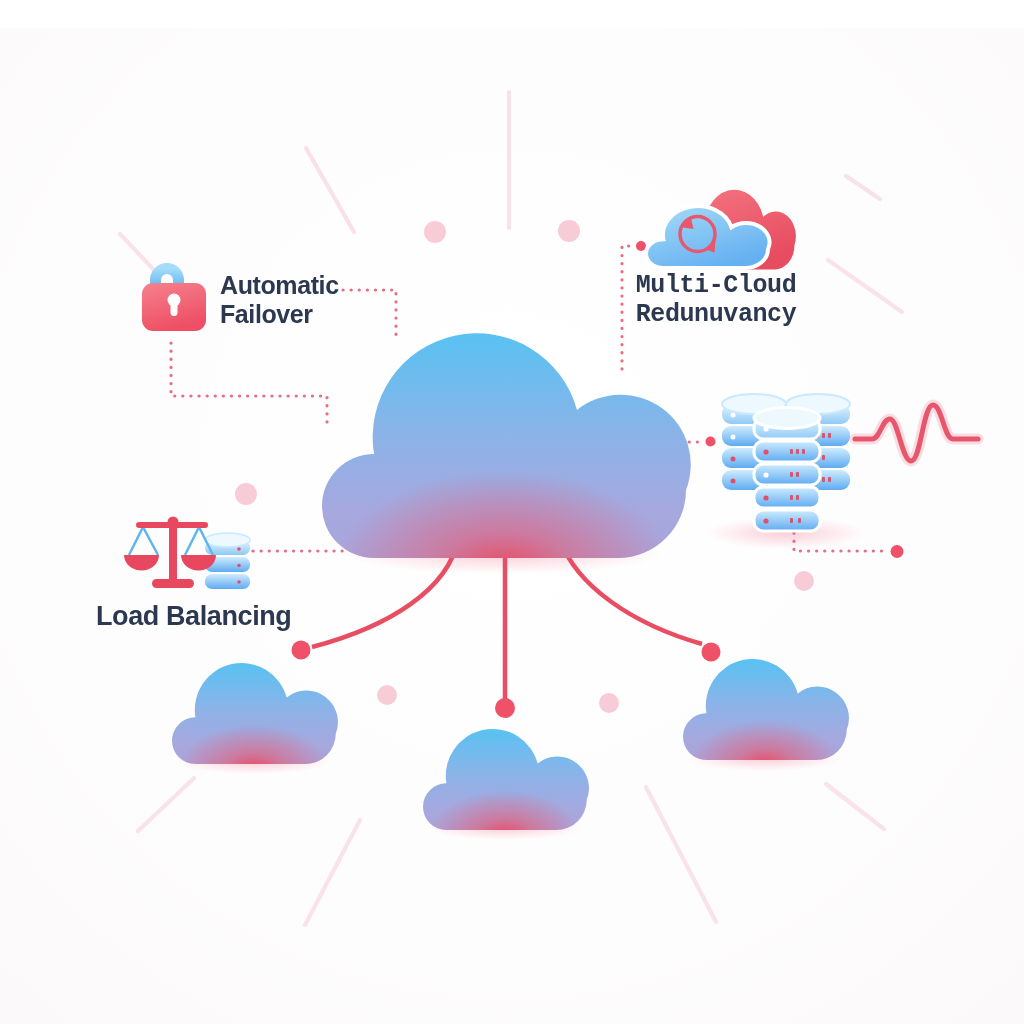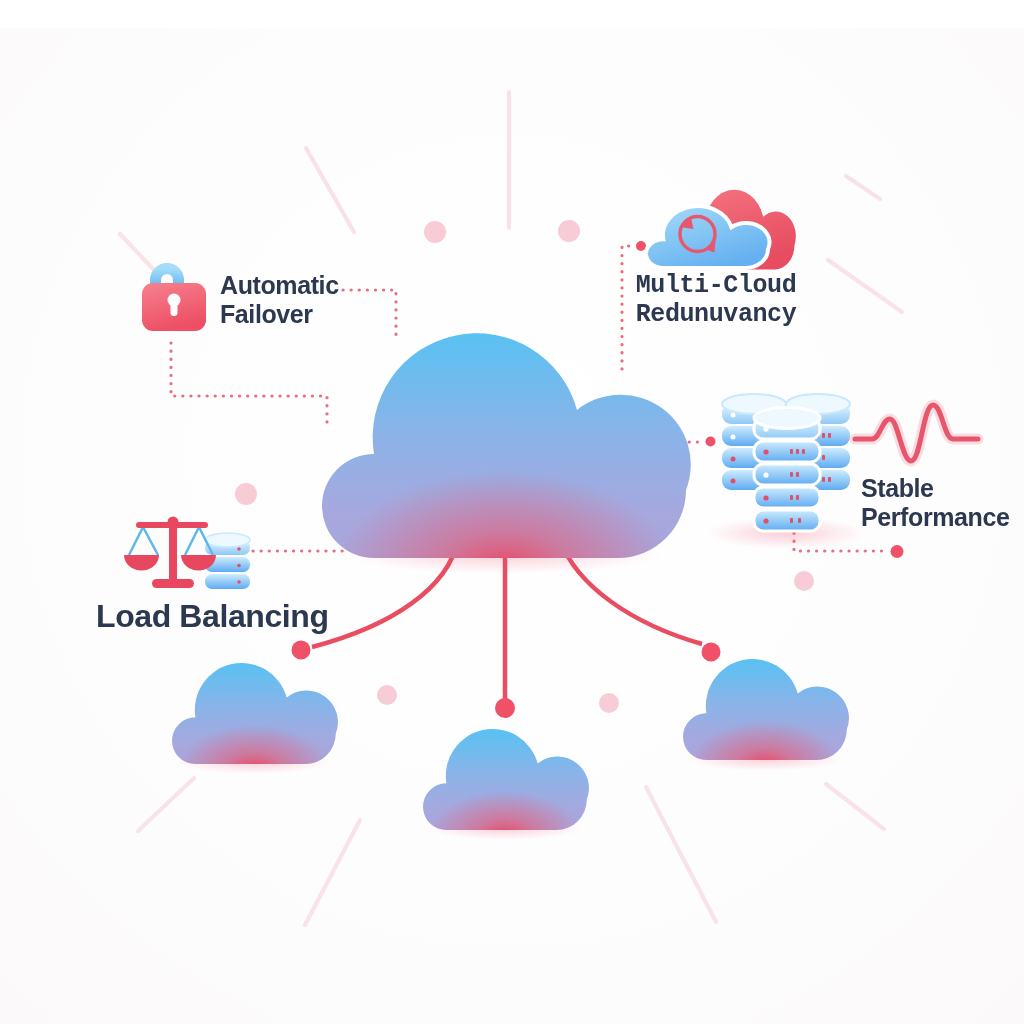--- a/index.html
+++ b/index.html
@@ -9,21 +9,21 @@
     font-family:"Liberation Sans", sans-serif;
     margin-top:28px;
   }
   .artwork{position:absolute; left:0; top:0;}
   .label{
     position:absolute; color:#2b3850; font-weight:600; font-size:25px;
     line-height:29px; letter-spacing:-0.4px; white-space:pre-line;
   }
   .label-automatic{left:220px; top:243px;}
   .label-multicloud{left:580px; top:243px; width:272px; text-align:center;font-family:Liberation Mono, monospace;}
-  .label-load{left:96px; top:574px; font-size:32px;}
+  .label-load{left:96px; top:574px; font-size:27px;}
   .label-stable{left:861px; top:446px;}
 </style>
 </head>
 <body>
 
 <div class="canvas">
 
   <svg class="artwork" width="1024" height="1024" viewBox="0 0 1024 1024">
     <defs>
       <linearGradient id="cloudGrad" gradientUnits="userSpaceOnUse" x1="0" y1="-4" x2="0" y2="218">
@@ -247,16 +247,14 @@
       <path d="M 855 411 L 872 411 C 880 411 882 391 890 391 C 898 391 902 433 911 433 C 921 433 923 377 933 377 C 942 377 944 411 953 411 L 978 411" stroke="#f7b6c2" stroke-width="11" opacity="0.45"></path>
       <path d="M 855 411 L 872 411 C 880 411 882 391 890 391 C 898 391 902 433 911 433 C 921 433 923 377 933 377 C 942 377 944 411 953 411 L 978 411" stroke="#e8566b" stroke-width="5"></path>
     </g>
   </svg>
 
   <div class="label label-automatic">Automatic
 Failover</div>
   <div class="label label-multicloud">Multi-Cloud
 Redunuvancy</div>
   <div class="label label-load">Load Balancing</div>
-  <div class="label label-stable">Stable
-Performance</div>
 
 </div>
 
 </body></html>

